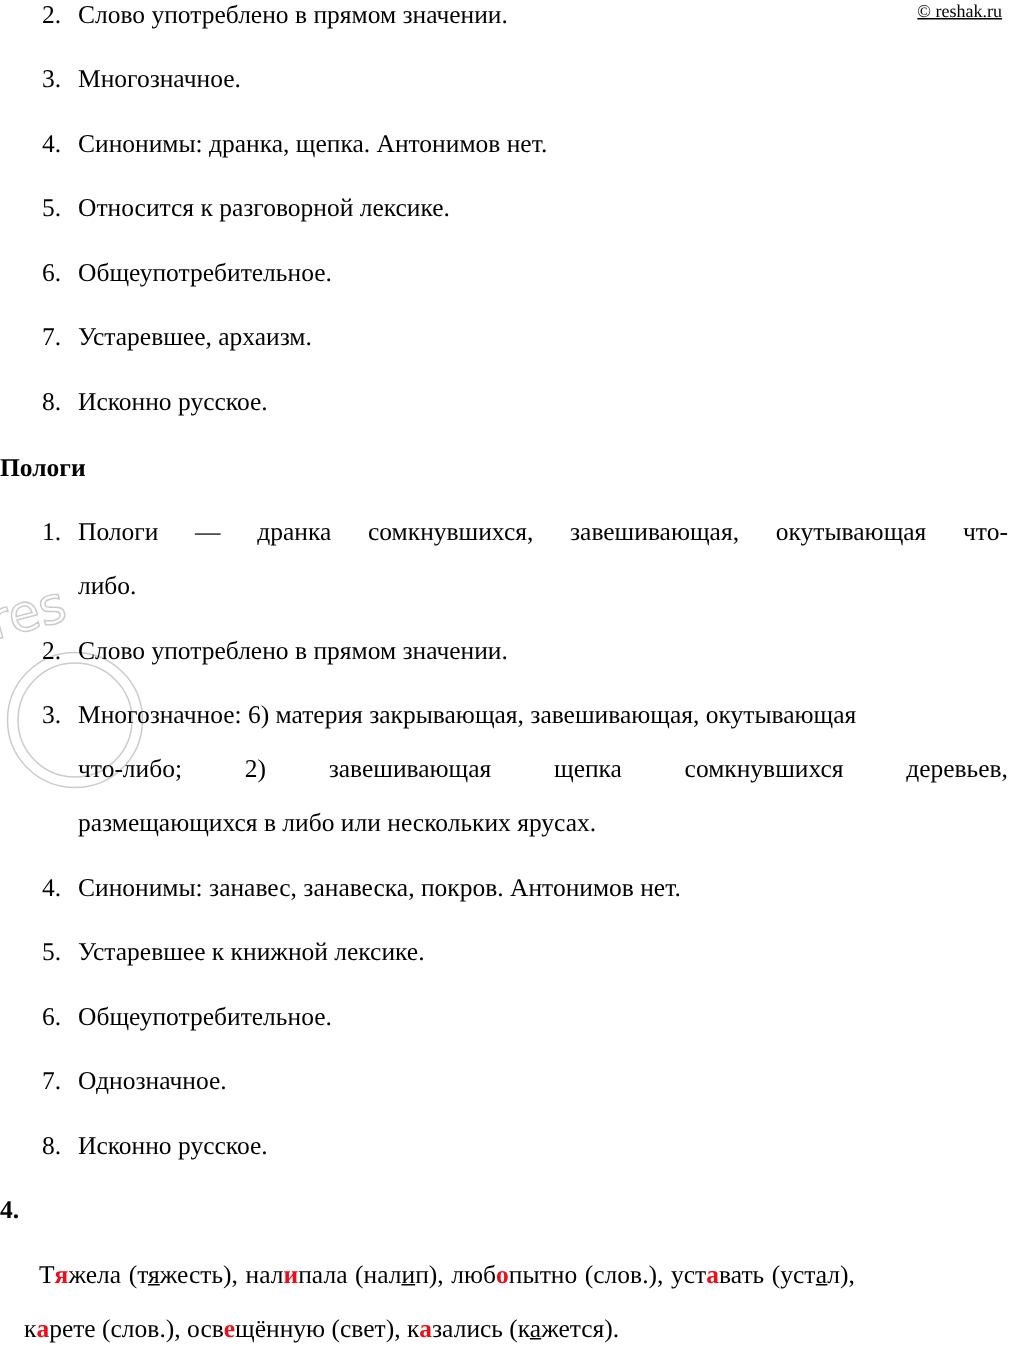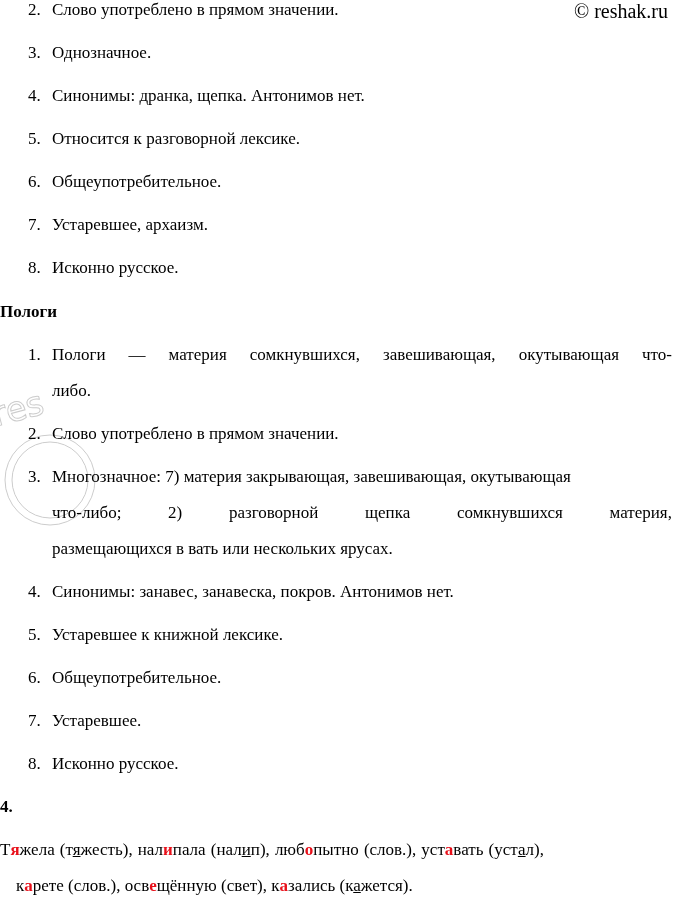--- a/index.html
+++ b/index.html
@@ -1,25 +1,25 @@
 <!DOCTYPE html>
 <html><head>
 <meta charset="utf-8">
 <style>
   html, body { margin:0; padding:0; background:#fff; }
   body { width:674px; height:897px; position:relative; overflow:hidden;
          font-family:"Liberation Serif", "DejaVu Serif", serif; font-size:17px; color:#000; }
-  .wm { position:absolute; right:6px; top:0px; font-size:20px; }
+  .wm { position:absolute; right:6px; top:0px; font-size:12px;text-decoration:underline; }
   .line { position:absolute; left:0; white-space:nowrap; line-height:20px; }
   .num { position:absolute; left:28px; }
   .txt { position:absolute; left:52px; }
   .just { position:absolute; left:52px; width:620px; display:flex; justify-content:space-between; }
   .head { position:absolute; left:0; font-weight:bold; }
   .p { position:absolute; left:16px; width:674px; }
-  .pj { display:flex; justify-content:space-between; width:544px; }
+  .pj { display:flex; justify-content:space-between; width:544px;padding-left:26px; }
   .red { color:#e8101a; font-weight:bold; }
   .u { text-decoration:underline; }
   .stamp { position:absolute; left:-10px; top:380px; width:150px; height:150px; opacity:0.5; }
 </style>
 </head>
 <body>
 
 <div class="wm">© reshak.ru</div>
 
 <svg class="stamp" viewBox="0 0 150 150">
@@ -27,21 +27,21 @@
   <circle cx="60" cy="100" r="38" fill="none" stroke="#999" stroke-width="1"></circle>
   <text x="5" y="40" font-size="34" fill="none" stroke="#999" stroke-width="1" transform="rotate(-15 30 40)" font-family="DejaVu Sans, sans-serif">res</text>
 </svg>
 
 <div class="line" style="top:0px">
   <span class="num">2.</span>
   <span class="txt">Слово употреблено в прямом значении.</span>
 </div>
 <div class="line" style="top:43px">
   <span class="num">3.</span>
-  <span class="txt">Однозначное.</span>
+  <span class="txt">Многозначное.</span>
 </div>
 <div class="line" style="top:86px">
   <span class="num">4.</span>
   <span class="txt">Синонимы: дранка, щепка. Антонимов нет.</span>
 </div>
 <div class="line" style="top:129px">
   <span class="num">5.</span>
   <span class="txt">Относится к разговорной лексике.</span>
 </div>
 <div class="line" style="top:172px">
@@ -58,66 +58,66 @@
 </div>
 
 <div class="line" style="top:302px">
   <span class="head">Пологи</span>
 </div>
 <div class="line" style="top:345px">
   <span class="num">1.</span>
   <span class="just">
     <span>Пологи</span>
     <span>—</span>
-    <span>материя</span>
+    <span>дранка</span>
     <span>сомкнувшихся,</span>
     <span>завешивающая,</span>
     <span>окутывающая</span>
     <span>что-</span>
   </span>
 </div>
 <div class="line" style="top:381px">
   <span class="txt">либо.</span>
 </div>
 <div class="line" style="top:424px">
   <span class="num">2.</span>
   <span class="txt">Слово употреблено в прямом значении.</span>
 </div>
 <div class="line" style="top:467px">
   <span class="num">3.</span>
-  <span class="txt">Многозначное: 7) материя закрывающая, завешивающая, окутывающая</span>
+  <span class="txt">Многозначное: 6) материя закрывающая, завешивающая, окутывающая</span>
 </div>
 <div class="line" style="top:503px">
   <span class="just">
     <span>что-либо;</span>
     <span>2)</span>
-    <span>разговорной</span>
+    <span>завешивающая</span>
     <span>щепка</span>
     <span>сомкнувшихся</span>
-    <span>материя,</span>
+    <span>деревьев,</span>
   </span>
 </div>
 <div class="line" style="top:539px">
-  <span class="txt">размещающихся в вать или нескольких ярусах.</span>
+  <span class="txt">размещающихся в либо или нескольких ярусах.</span>
 </div>
 <div class="line" style="top:582px">
   <span class="num">4.</span>
   <span class="txt">Синонимы: занавес, занавеска, покров. Антонимов нет.</span>
 </div>
 <div class="line" style="top:625px">
   <span class="num">5.</span>
   <span class="txt">Устаревшее к книжной лексике.</span>
 </div>
 <div class="line" style="top:668px">
   <span class="num">6.</span>
   <span class="txt">Общеупотребительное.</span>
 </div>
 <div class="line" style="top:711px">
   <span class="num">7.</span>
-  <span class="txt">Устаревшее.</span>
+  <span class="txt">Однозначное.</span>
 </div>
 <div class="line" style="top:754px">
   <span class="num">8.</span>
   <span class="txt">Исконно русское.</span>
 </div>
 
 <div class="line" style="top:797px">
   <span class="head">4.</span>
 </div>
 <div class="line" style="top:840px">

